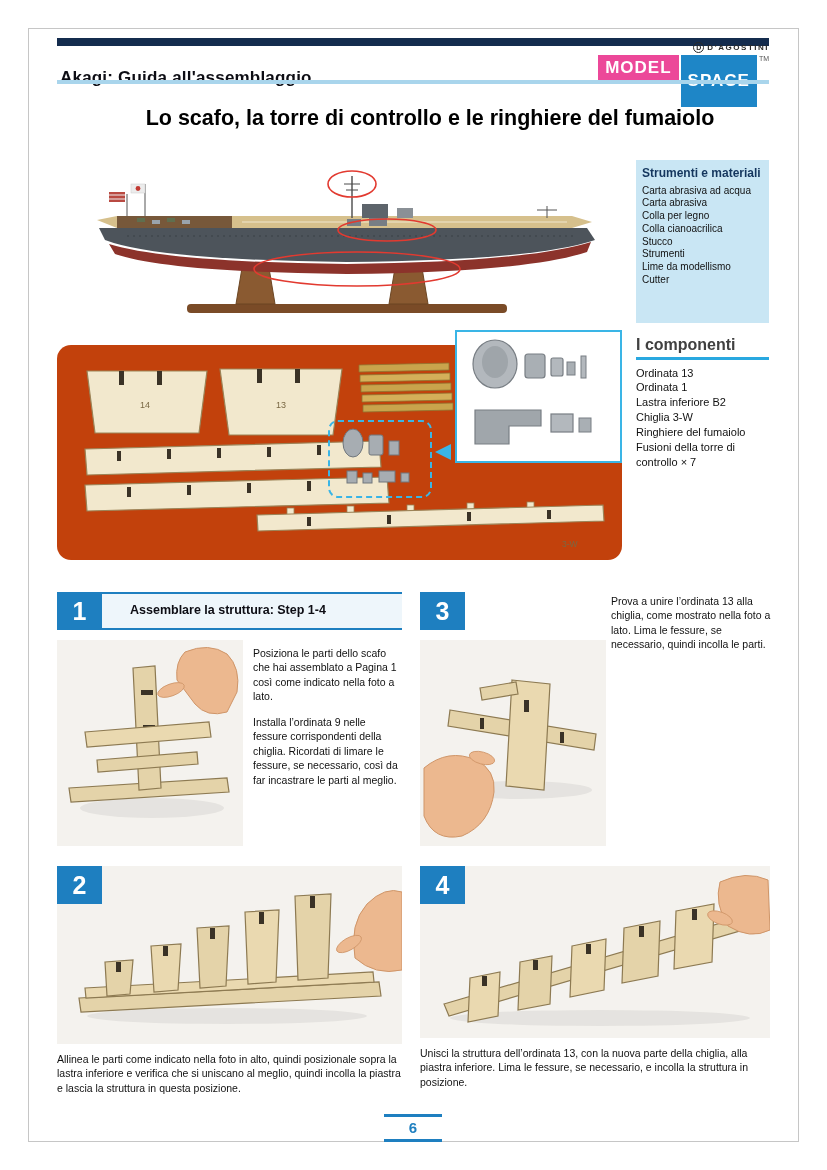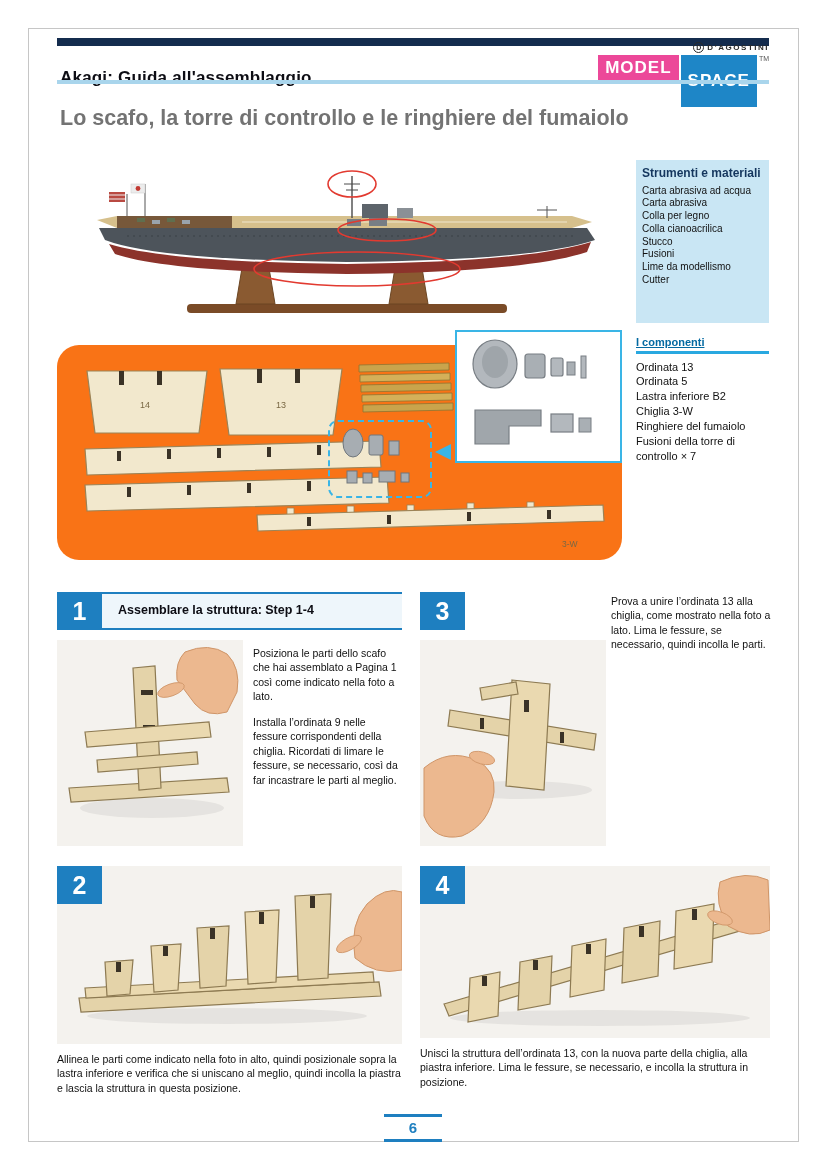--- a/index.html
+++ b/index.html
@@ -15,38 +15,38 @@
   .header-rule { left:57px; top:80px; width:712px; height:4px; background:#a9d5ec; }
 
   .logo { right:58px; top:42px; display:flex; flex-direction:column; align-items:flex-end; gap:2px; }
   .logo-top { display:flex; align-items:center; gap:3px; font-size:8px; letter-spacing:1.5px; color:#2a2a2a; font-weight:bold; }
   .logo-d { display:inline-flex; align-items:center; justify-content:center; width:11px; height:11px; border:1px solid #2a2a2a; border-radius:50%; font-size:7px; letter-spacing:0; }
   .logo-row { display:flex; align-items:flex-start; }
   .logo-model { background:#ec4899; color:#fff; font-weight:bold; font-size:17px; padding:3px 7px; letter-spacing:1px; }
   .logo-space { background:#1e86c7; color:#fff; font-weight:bold; font-size:17px; padding:16px 7px; letter-spacing:1px; margin-left:2px; }
   .logo-tm { font-size:7px; color:#555; margin-left:2px; }
 
-  .main-title { left:60px; top:106px; width:712px; font-size:21.5px; font-weight:bold; color:#737373; }
+  .main-title { left:74px; top:106px; width:712px; text-align:center; font-size:21.5px; font-weight:bold; color:#000000; }
 
   .ship-figure { left:57px; top:156px; width:578px; height:168px; background:#fff; }
 
   .tools-panel { left:636px; top:160px; width:133px; height:163px; background:#c9e6f4; padding:7px 6px; }
   .tools-title { font-size:12px; font-weight:bold; color:#14365e; line-height:1.15; margin-bottom:4px; }
   .tools-list div { font-size:10px; line-height:1.27; color:#111; }
 
-  .parts-panel { left:57px; top:345px; width:565px; height:215px; background:#f97316; border-radius:22px; }
+  .parts-panel { left:57px; top:345px; width:565px; height:215px; background:#c2410c; border-radius:14px; }
   .inset-box { left:455px; top:330px; width:167px; height:133px; background:#fff; border:2px solid #3ab5e6; }
 
   .components-panel { left:636px; top:336px; width:133px; }
-  .components-title { font-size:11px; font-weight:bold; color:#0369a1;text-decoration:underline; }
+  .components-title { font-size:16px; font-weight:bold; color:#404040; }
   .components-rule { width:100%; height:2.5px; background:#29a8e0; margin:3px 0 6px; }
   .components-list div { font-size:11px; line-height:1.35; color:#111; }
 
   .step-num { width:45px; height:38px; background:#1e7fc0; color:#fff; font-size:25px; font-weight:bold; text-align:center; line-height:38px; z-index:3; }
-  .step-header-bar { left:102px; top:592px; width:300px; height:38px; background:#eef6fb; border-top:2.5px solid #1e7fc0; border-bottom:2.5px solid #1e7fc0; font-size:12.5px; font-weight:bold; color:#0d0d14; line-height:32px; padding-left:16px; }
+  .step-header-bar { left:102px; top:592px; width:300px; height:38px; background:#eef6fb; border-top:2.5px solid #1e7fc0; border-bottom:2.5px solid #1e7fc0; font-size:12.5px; font-weight:bold; color:#0d0d14; line-height:32px; padding-left:28px; }
 
   .photo { background:#f4f2ee; }
   .step-text { font-size:10.5px; line-height:1.38; color:#111; }
   .step-text p + p { margin-top:11px; }
   .caption { font-size:10.5px; line-height:1.38; color:#111; }
 
   .footer { left:57px; top:1114px; width:712px; display:flex; flex-direction:column; align-items:center; }
   .footer-rule { width:58px; height:3px; background:#1e7fc0; }
   .footer-num { font-size:15px; font-weight:bold; color:#1e7fc0; line-height:1.3; padding:1px 0; }
 
@@ -121,21 +121,21 @@
   </div>
 
   <aside class="abs tools-panel">
     <div class="tools-title">Strumenti e materiali</div>
     <div class="tools-list">
       <div>Carta abrasiva ad acqua</div>
       <div>Carta abrasiva</div>
       <div>Colla per legno</div>
       <div>Colla cianoacrilica</div>
       <div>Stucco</div>
-      <div>Fusioni</div>
+      <div>Strumenti</div>
       <div>Lime da modellismo</div>
       <div>Cutter</div>
     </div>
   </aside>
 
   <div class="abs parts-panel">
     <svg width="565" height="215" viewBox="0 0 565 215">
 
       <polygon points="30,26 150,26 142,88 38,88" fill="#f2e8cd" stroke="#9b8357" stroke-width="1.2"></polygon>
       <rect x="62" y="26" width="5" height="14" fill="#3a3226"></rect>
@@ -206,21 +206,21 @@
       <rect x="94" y="82" width="22" height="18" fill="#b3b8bd" stroke="#787e84" stroke-width="1.2"></rect>
       <rect x="122" y="86" width="12" height="14" fill="#a9afb4" stroke="#787e84" stroke-width="1"></rect>
     </svg>
   </div>
 
   <aside class="abs components-panel">
     <div class="components-title">I componenti</div>
     <div class="components-rule"></div>
     <div class="components-list">
       <div>Ordinata 13</div>
-      <div>Ordinata 5</div>
+      <div>Ordinata 1</div>
       <div>Lastra inferiore B2</div>
       <div>Chiglia 3-W</div>
       <div>Ringhiere del fumaiolo</div>
       <div>Fusioni della torre di controllo × 7</div>
     </div>
   </aside>
 
   <div class="abs step-num" style="left:57px; top:592px;">1</div>
   <div class="abs step-header-bar">Assemblare la struttura: Step 1-4</div>
   <div class="abs photo" style="left:57px; top:640px; width:186px; height:206px;">

